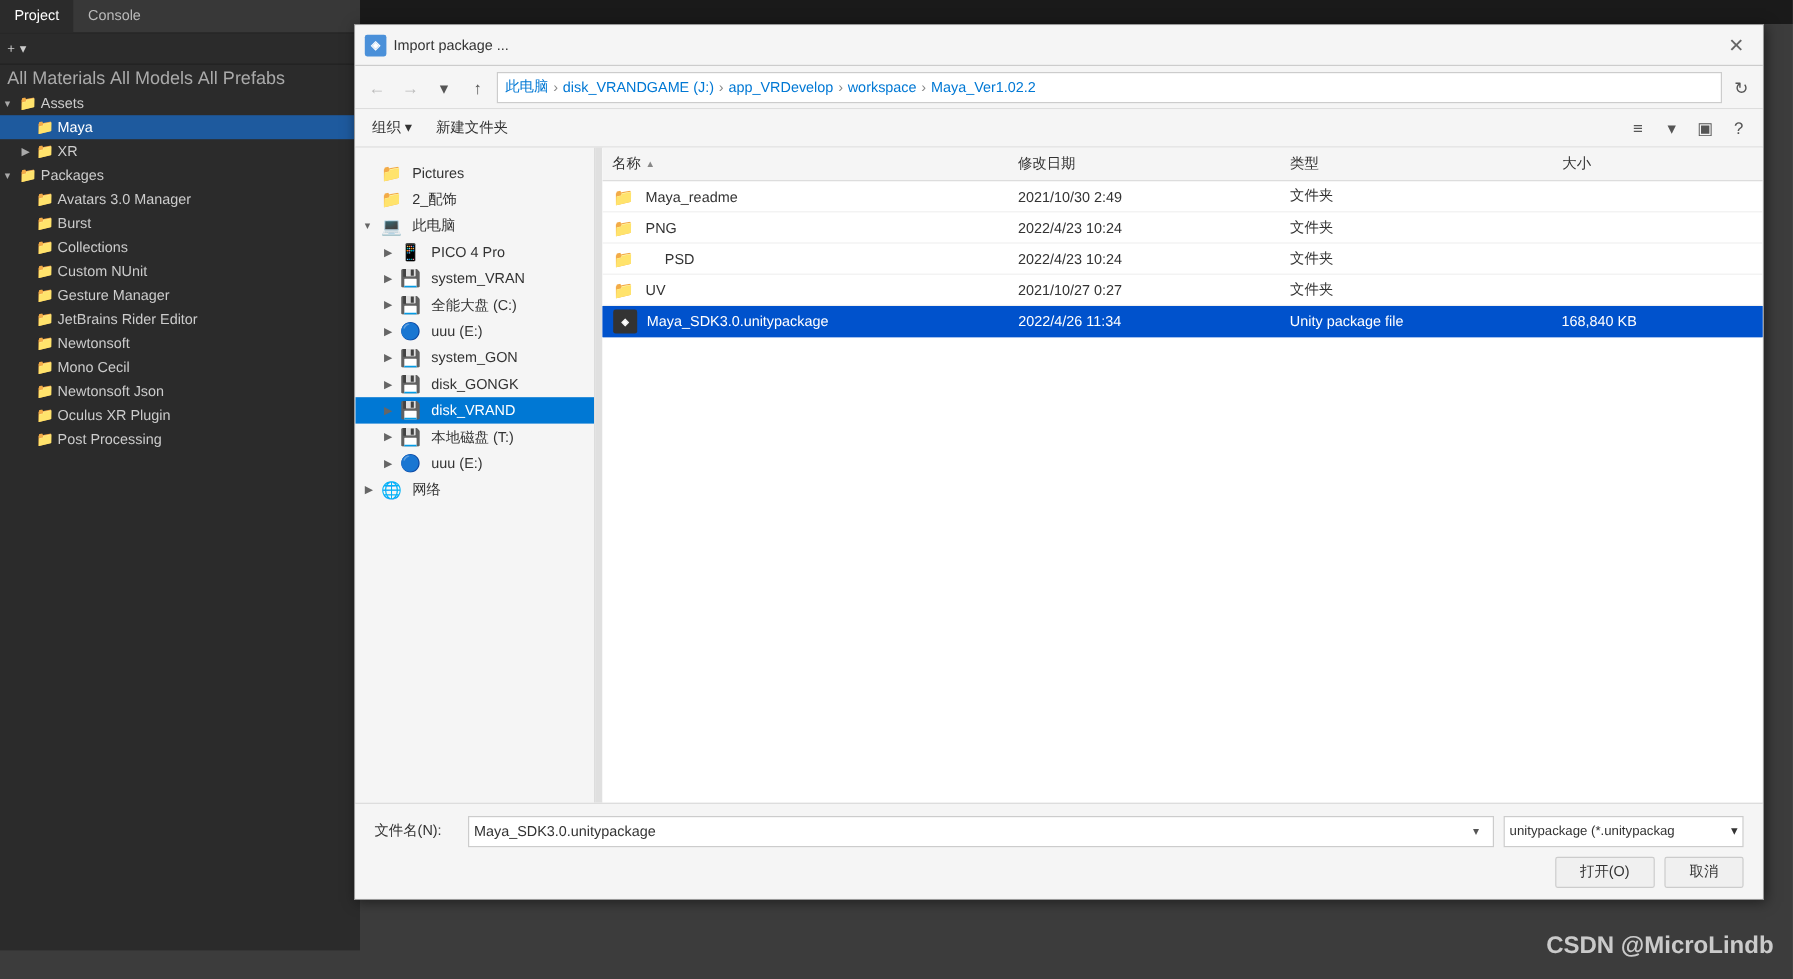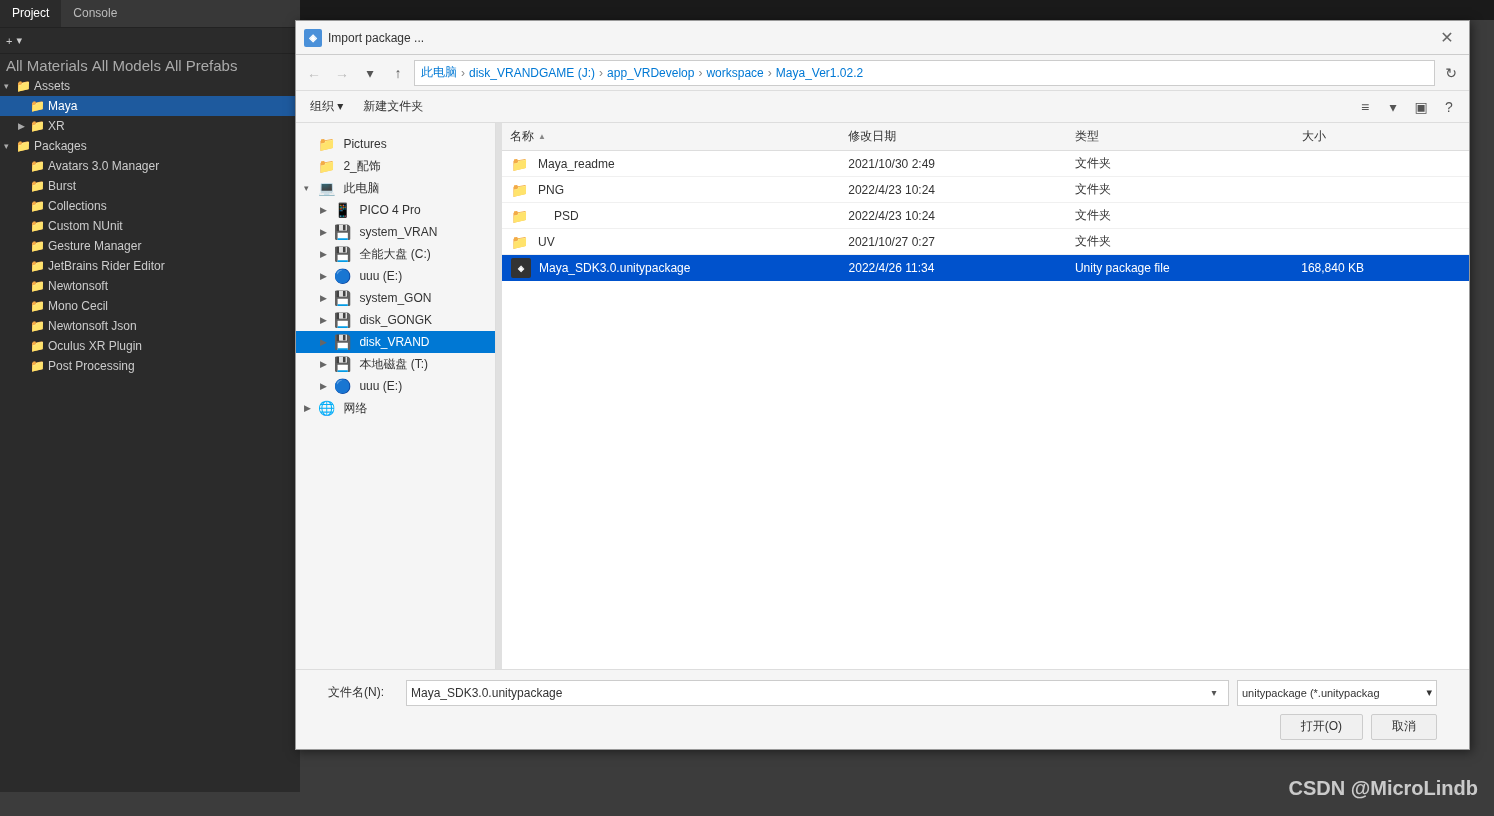--- a/index.html
+++ b/index.html
@@ -298,21 +298,21 @@
 
     
     .bottom-area {
       height: 80px;
       background: #f5f5f5;
       border-top: 1px solid #ddd;
       flex-shrink: 0;
       display: flex;
       flex-direction: column;
       justify-content: center;
-      padding: 8px 32px;
+      padding: 8px 16px;
       gap: 8px;
     }
 
     .filename-row {
       display: flex;
       align-items: center;
       gap: 8px;
     }
     .filename-label {
       font-size: 12px;

